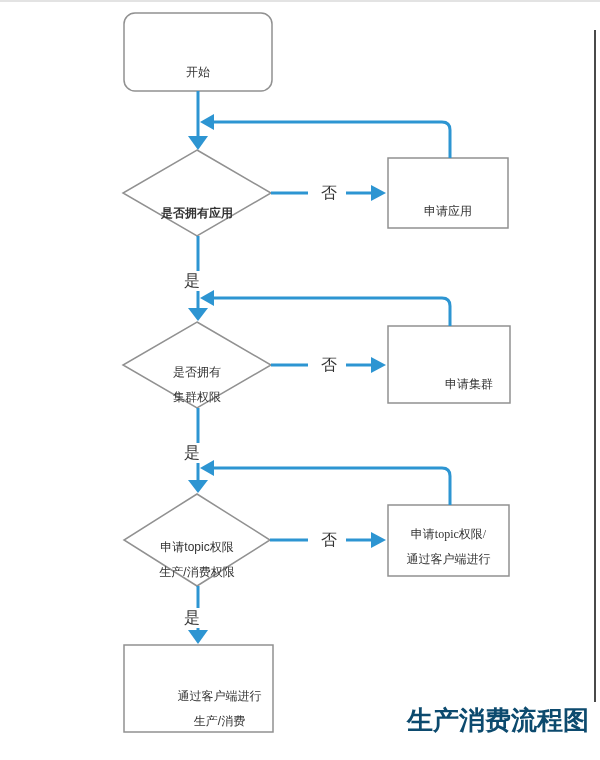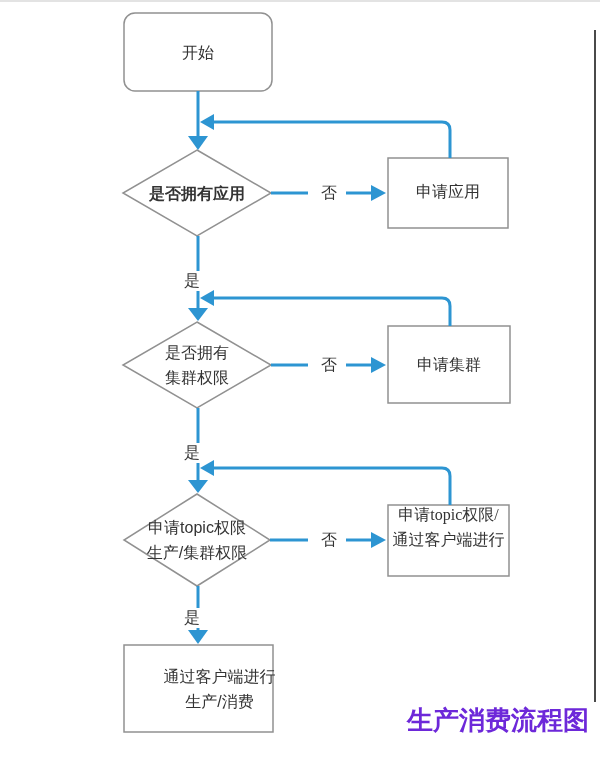--- a/index.html
+++ b/index.html
@@ -12,37 +12,38 @@
   }
   .page{position:relative;width:600px;height:760px;background:#fff;}
   .edge-top{position:absolute;left:0;top:0;width:600px;height:2px;background:#e3e3e3;}
   .edge-right{position:absolute;left:594px;top:30px;width:2px;height:672px;background:#4a4a4a;}
   svg.diagram{position:absolute;left:0;top:0;}
   .label{
     position:absolute;
     display:flex;flex-direction:column;
     align-items:center;justify-content:center;
     text-align:center;
-    font-size:16px;line-height:25px;color:#333;
+    font-size:12px;line-height:25px;color:#333;
     pointer-events:none;
     white-space:nowrap;
+    margin-top:20px;
   }
   .edge-label{
     position:absolute;
     font-size:16px;color:#333;
     background:#ffffff;
     padding:0 2px;
     display:flex;align-items:center;justify-content:center;
     pointer-events:none;
   }
   .title{
     position:absolute;
     left:400px;top:703px;width:196px;height:34px;
     display:flex;align-items:center;justify-content:center;
-    font-size:26px;font-weight:600;color:#6d28d9;
+    font-size:26px;font-weight:600;color:#0c4a6e;
     white-space:nowrap;
   }
 </style>
 </head>
 <body>
 
 <div class="page">
 
   <div class="edge-top"></div>
   <div class="edge-right"></div>
@@ -100,27 +101,27 @@
 
   <div class="label" style="left:388px;top:158px;width:120px;height:66px;text-align:center;">
     <span>申请应用</span>
   </div>
 
   <div class="label" style="left:123px;top:322px;width:148px;height:86px;">
     <span>是否拥有</span>
     <span>集群权限</span>
   </div>
 
-  <div class="label" style="left:388px;top:326px;width:122px;height:77px;">
+  <div class="label" style="left:388px;top:326px;width:122px;height:77px;padding-left:20px;">
     <span>申请集群</span>
   </div>
 
   <div class="label" style="left:114px;top:494px;width:166px;height:92px;">
     <span>申请topic权限</span>
-    <span>生产/集群权限</span>
+    <span>生产/消费权限</span>
   </div>
 
   <div class="label" style="left:388px;top:491px;width:121px;height:71px;font-family:Liberation Serif, serif;">
     <span>申请topic权限/</span>
     <span>通过客户端进行</span>
   </div>
 
   <div class="label" style="left:124px;top:645px;width:149px;height:87px;padding-left:21px;">
     <span>通过客户端进行</span>
     <span>生产/消费</span>

